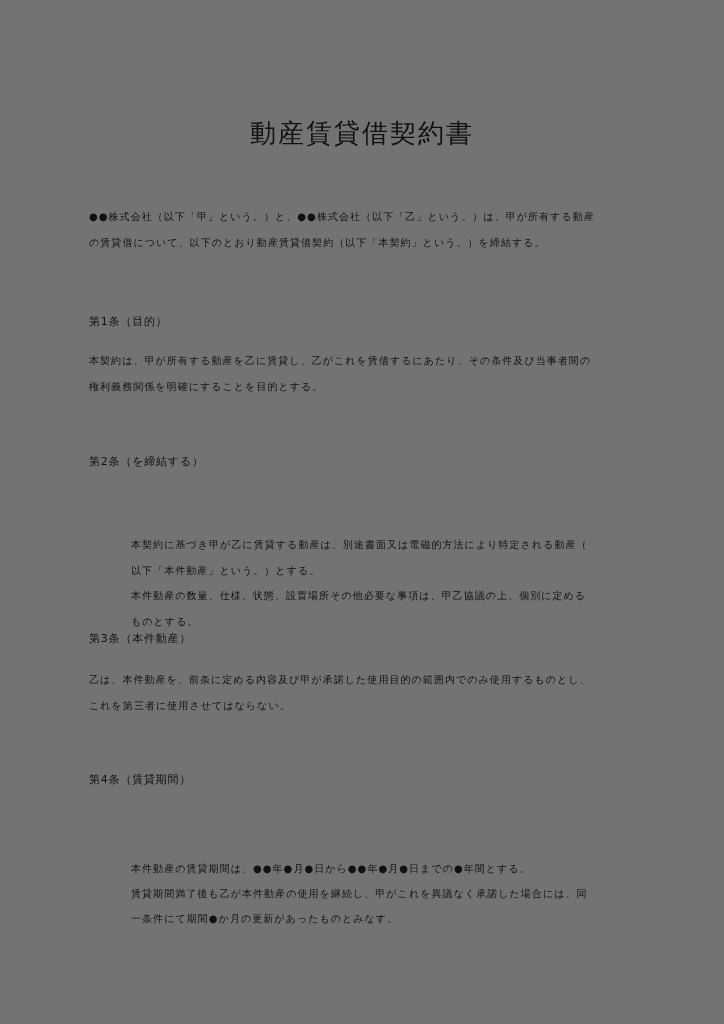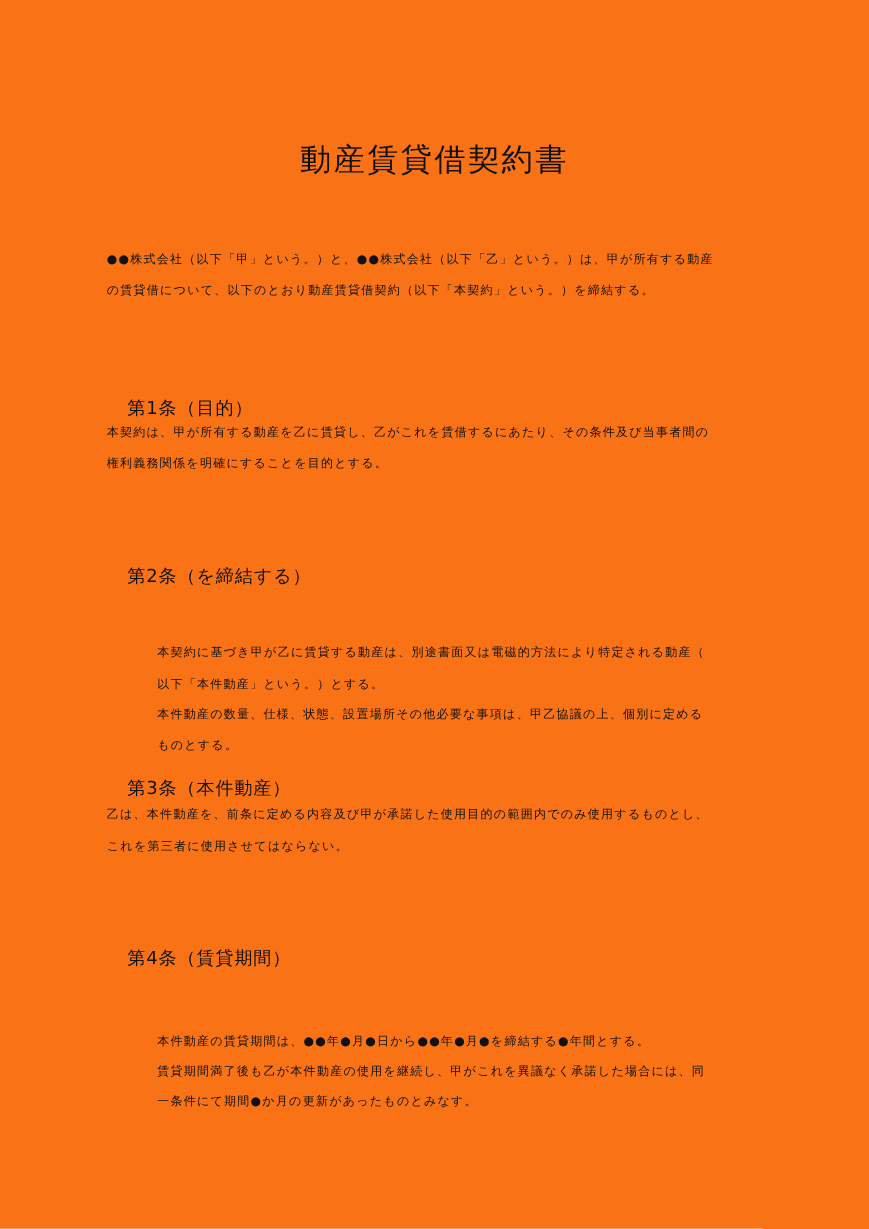--- a/index.html
+++ b/index.html
@@ -1,22 +1,22 @@
 <!DOCTYPE html>
 <html><head>
 <meta charset="utf-8">
 <style>
   html, body { margin: 0; padding: 0; background: #ffffff; }
   body { width: 724px; height: 1024px; position: relative; overflow: hidden;
          font-family: "DejaVu Sans", "Liberation Sans", sans-serif; color: #111; }
-  .page { position: absolute; left: 0; top: 0; width: 724px; height: 1024px; background: #f97316; }
+  .page { position: absolute; left: 0; top: 0; width: 724px; height: 1024px; background: #737373; }
   .title { position: absolute; left: 0; width: 724px; top: 116px; text-align: center;
            font-size: 26px; letter-spacing: 2px; font-weight: normal; margin: 0; color: #111; }
   .p { position: absolute; font-size: 10px; letter-spacing: 1.05px; line-height: 26px; margin: 0; white-space: nowrap; }
-  .h { position: absolute; left: 89px; font-size: 15px; letter-spacing: 0.8px; margin: 17px; font-weight: normal; white-space: nowrap; }
+  .h { position: absolute; left: 89px; font-size: 11px; letter-spacing: 0.8px; margin: 0; font-weight: normal; white-space: nowrap; }
   .body { left: 89px; }
   .indent { left: 131px; margin-top: 41px; }
 </style>
 </head>
 <body>
 
 <div class="page">
 
   <h1 class="title">動産賃貸借契約書</h1>
 
@@ -40,18 +40,18 @@
   </section>
 
   <section>
     <h2 class="h" style="top:631px">第3条（本件動産）</h2>
     <p class="p body" style="top:667px">乙は、本件動産を、前条に定める内容及び甲が承諾した使用目的の範囲内でのみ使用するものとし、</p>
     <p class="p body" style="top:693px">これを第三者に使用させてはならない。</p>
   </section>
 
   <section>
     <h2 class="h" style="top:772px">第4条（賃貸期間）</h2>
-    <p class="p indent" style="top:815px">本件動産の賃貸期間は、●●年●月●日から●●年●月●を締結する●年間とする。</p>
+    <p class="p indent" style="top:815px">本件動産の賃貸期間は、●●年●月●日から●●年●月●日までの●年間とする。</p>
     <p class="p indent" style="top:840px">賃貸期間満了後も乙が本件動産の使用を継続し、甲がこれを異議なく承諾した場合には、同</p>
     <p class="p indent" style="top:865px">一条件にて期間●か月の更新があったものとみなす。</p>
   </section>
 
 </div>
 
 </body></html>

